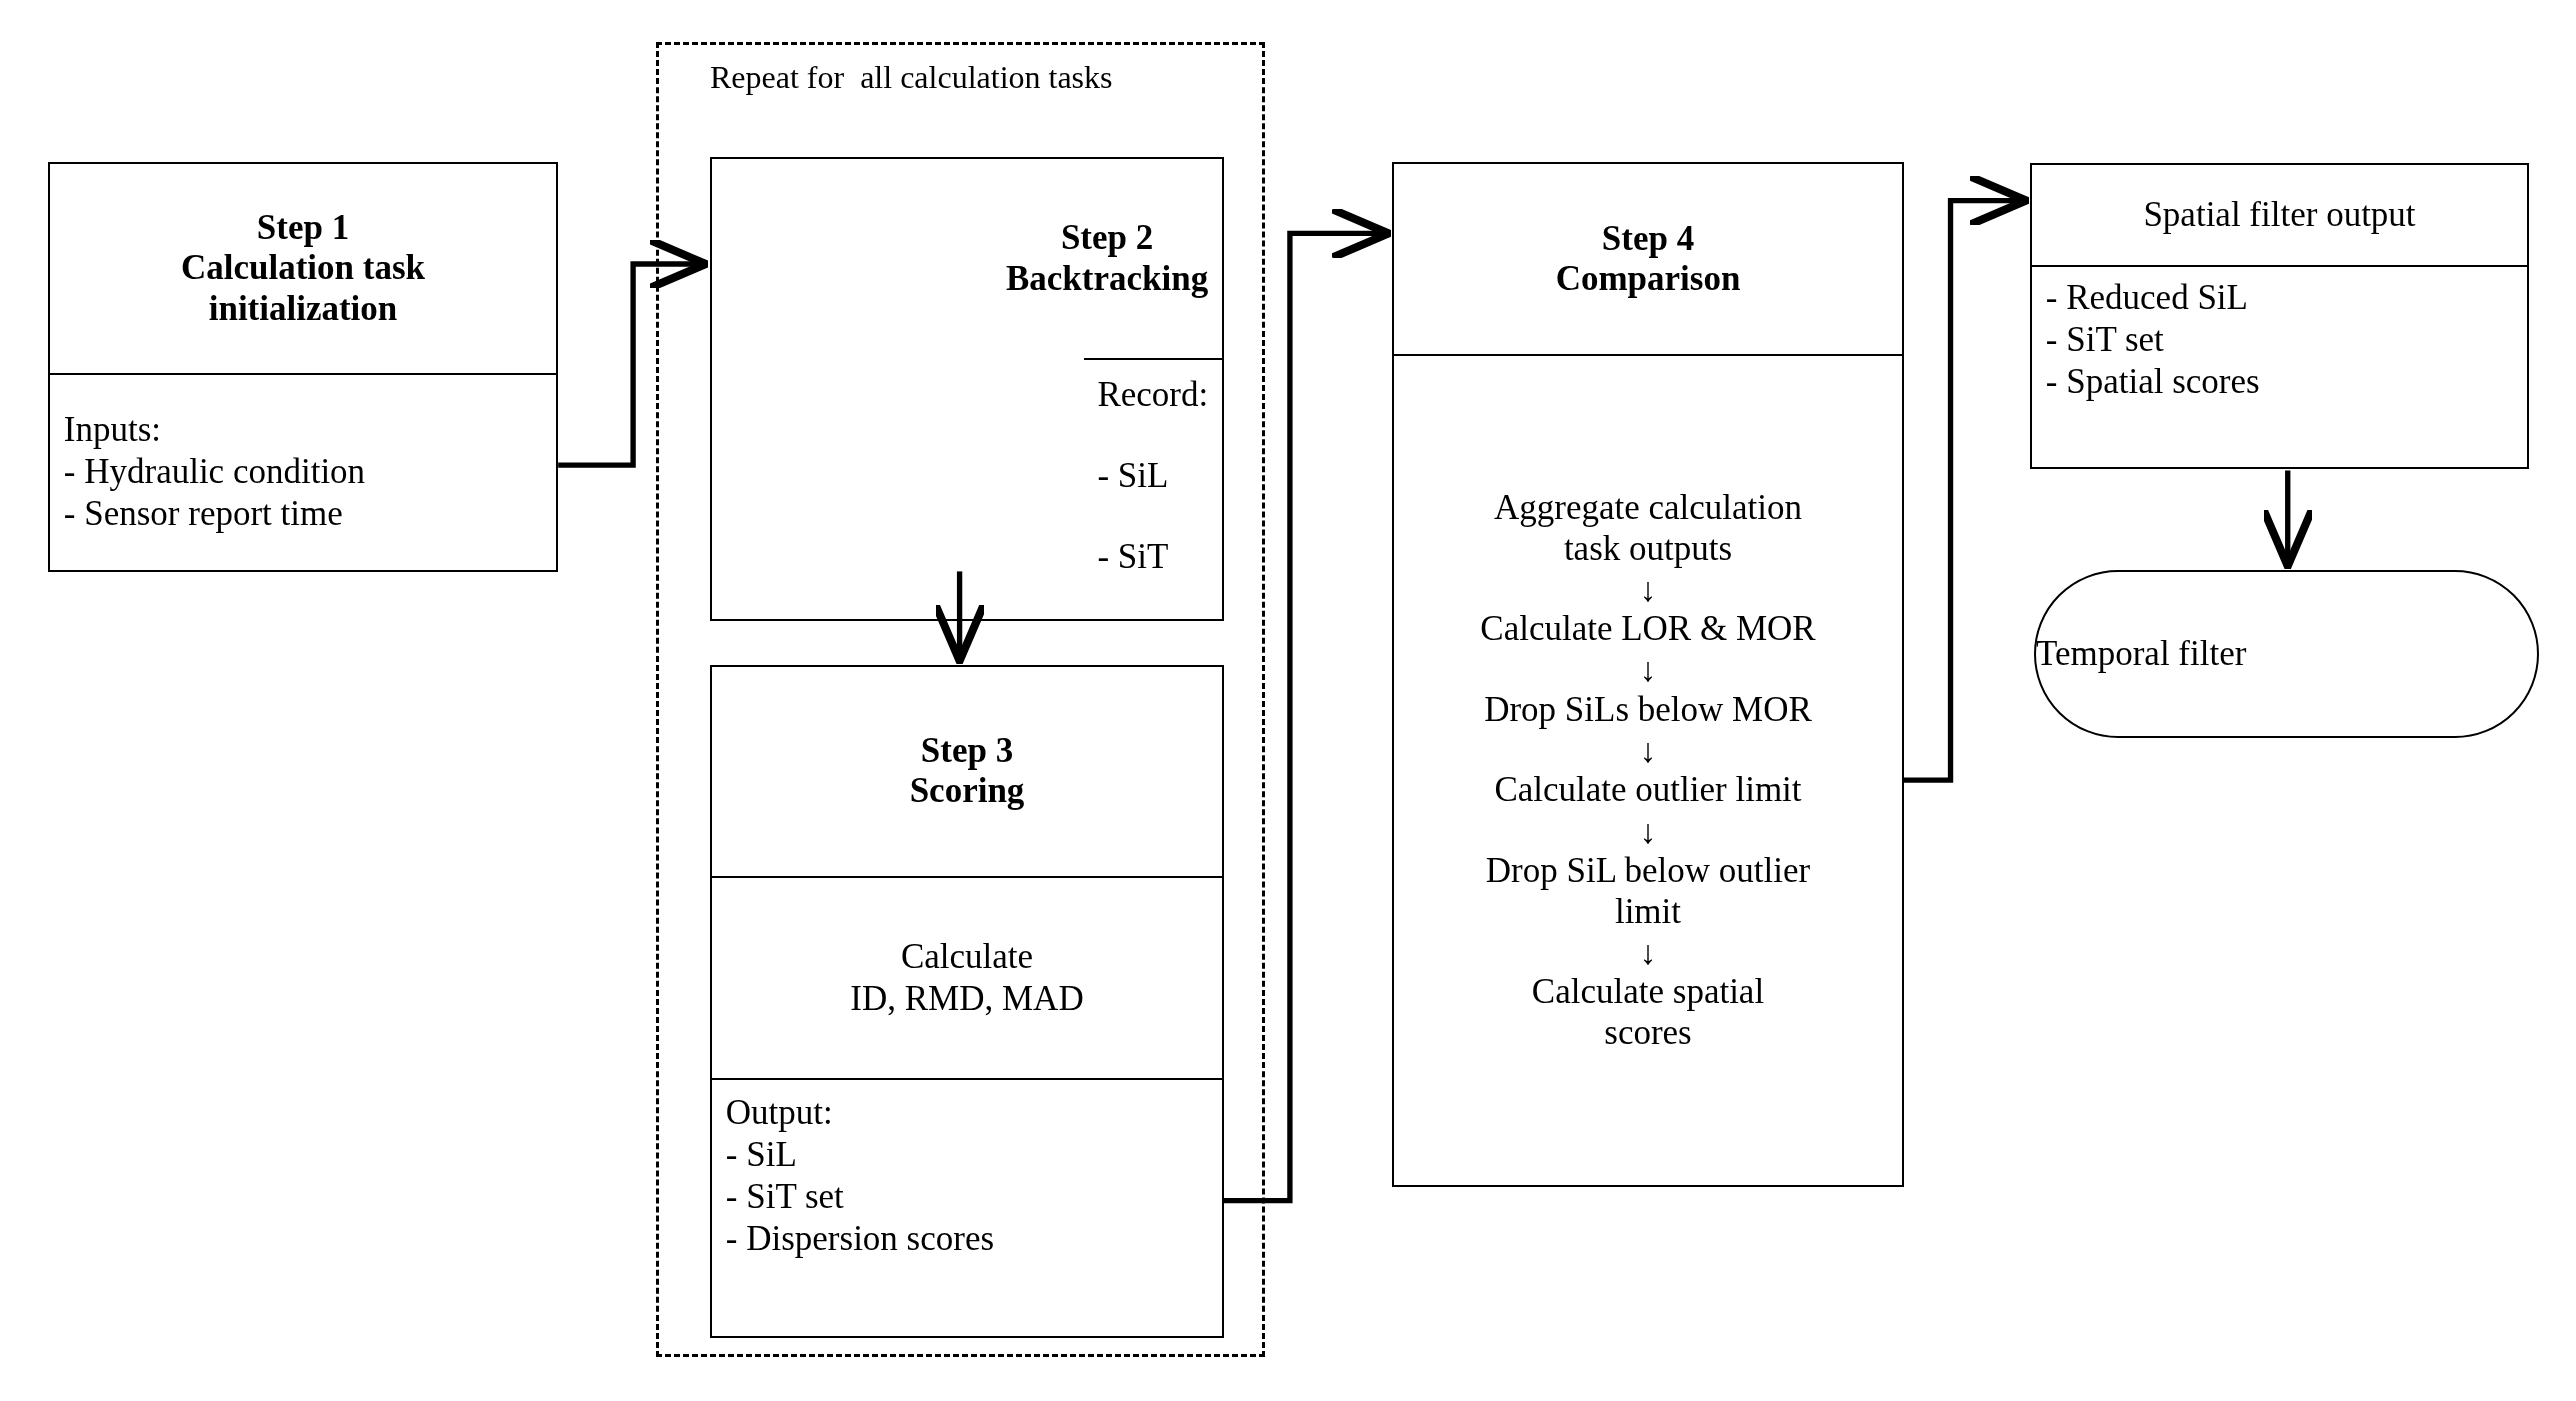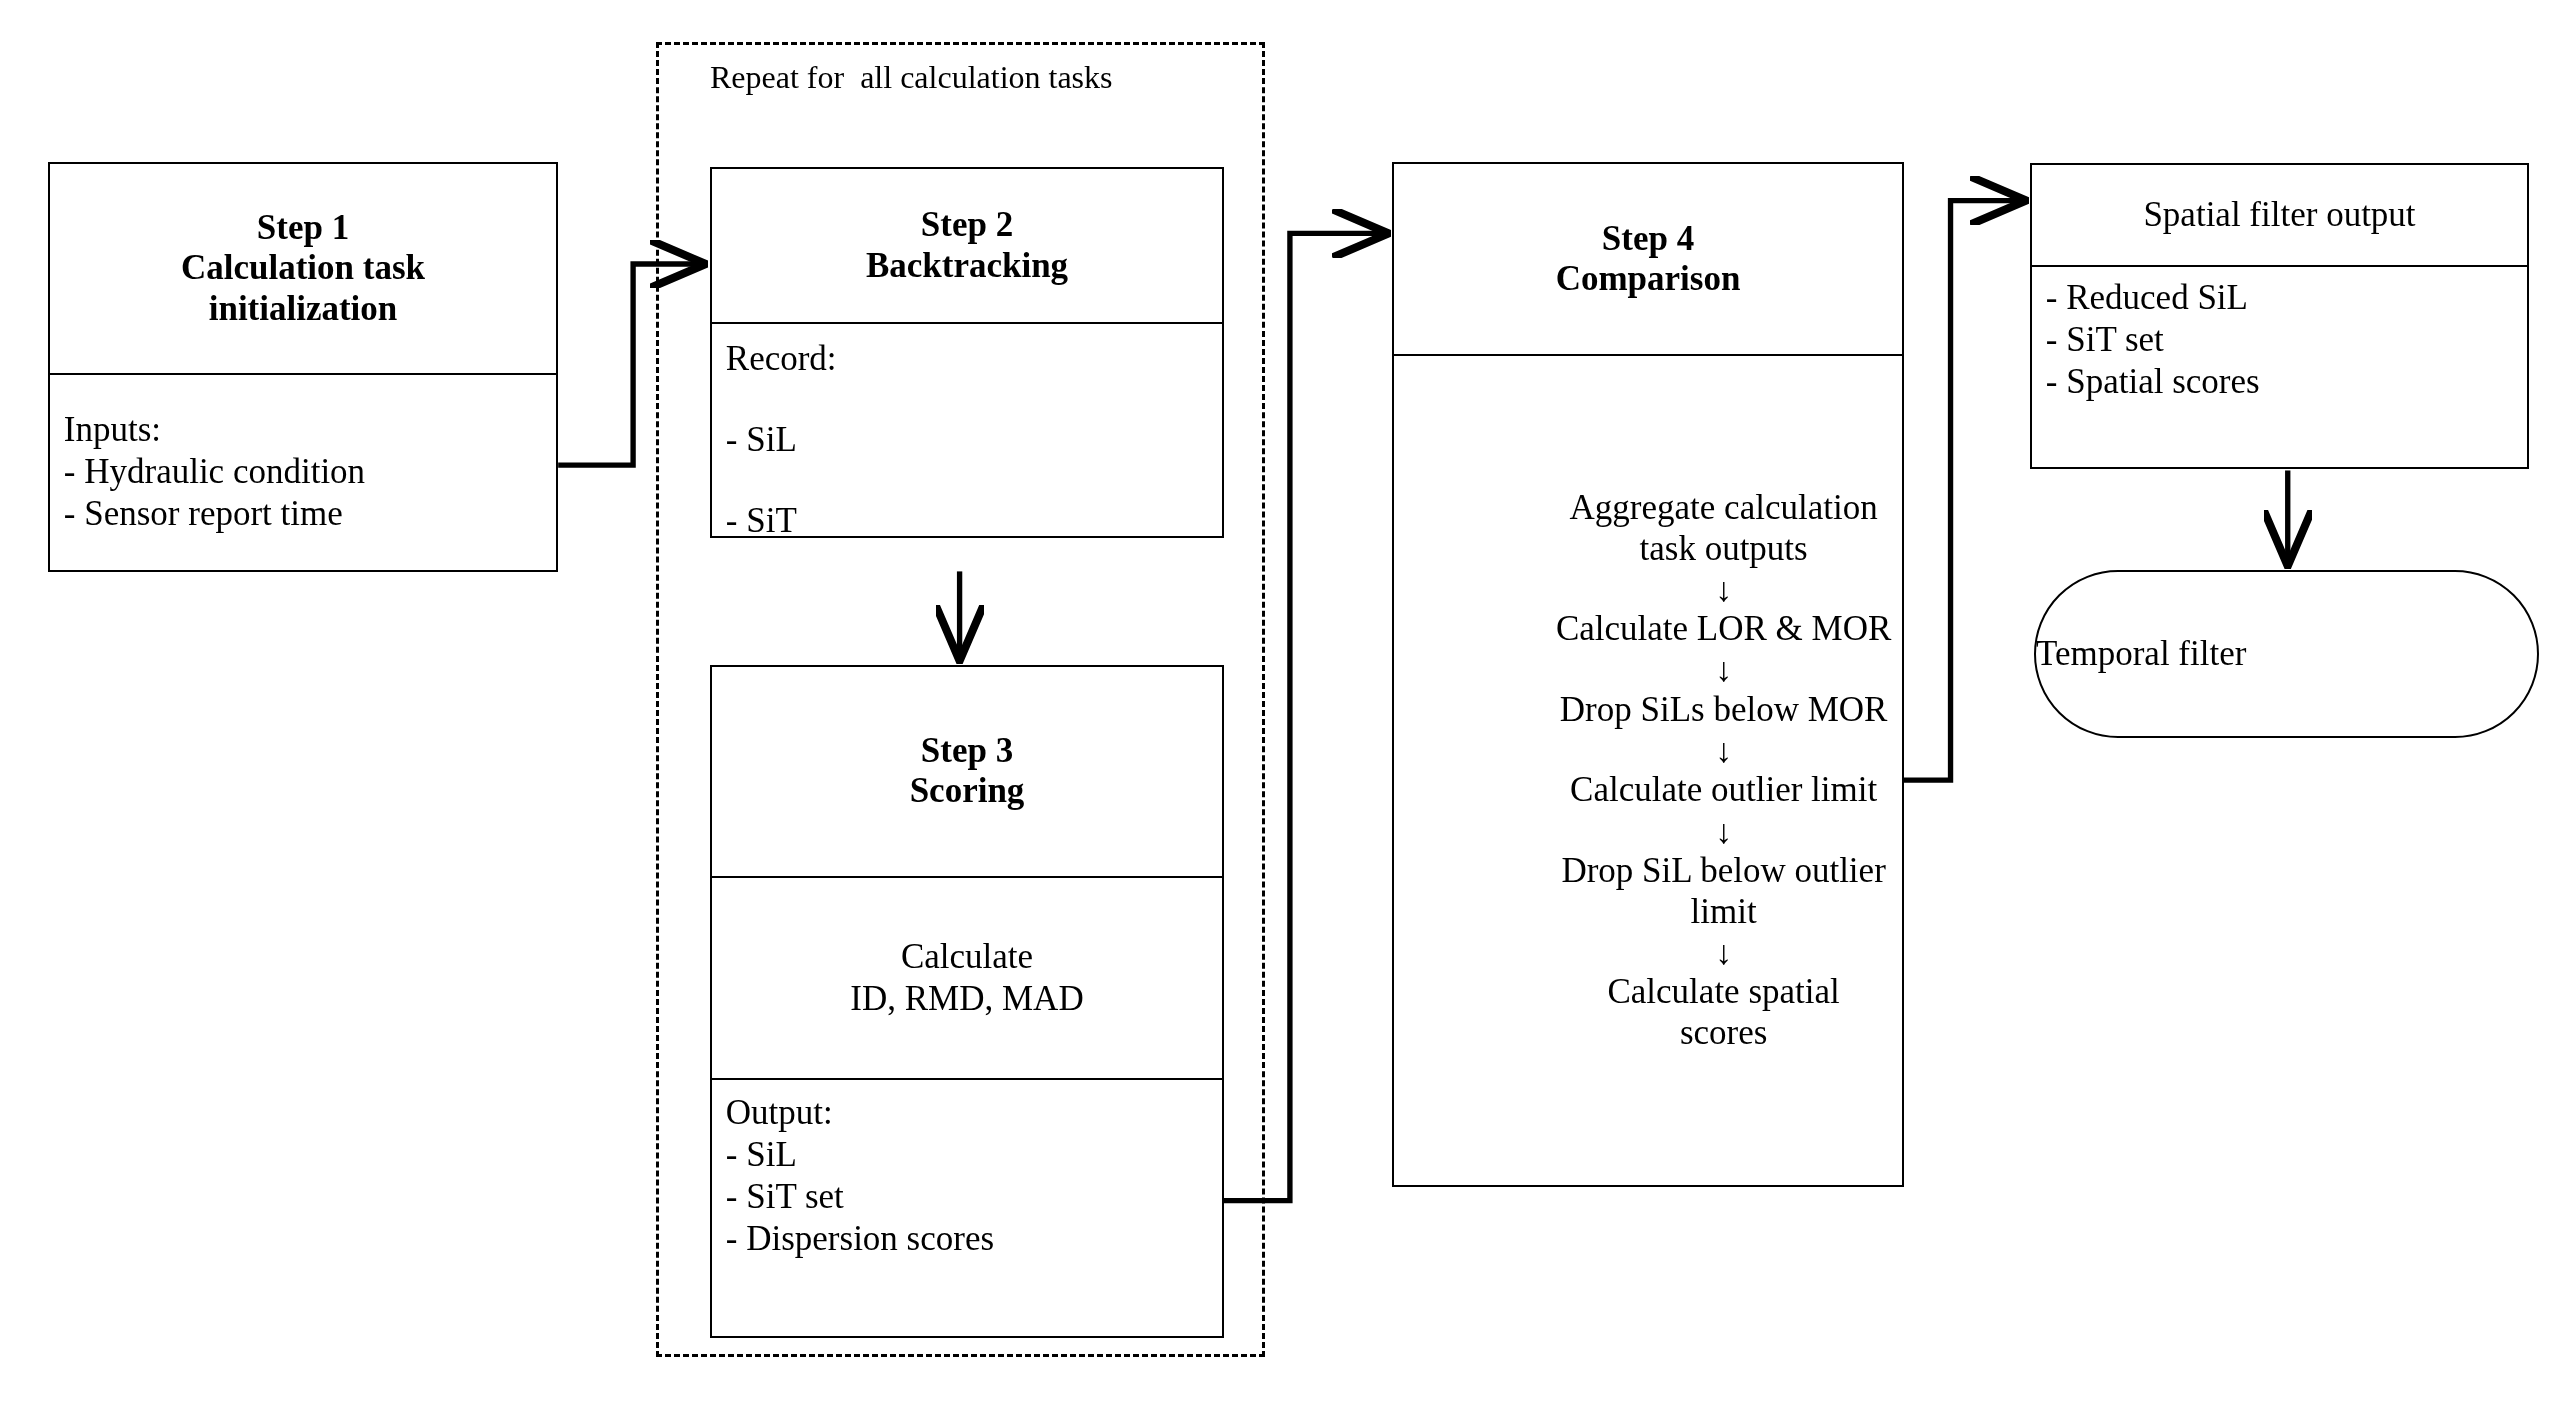--- a/index.html
+++ b/index.html
@@ -119,21 +119,21 @@
       <span class="ln">Calculation task</span>
       <span class="ln">initialization</span>
     </div>
     <div class="sect body-left" style="height:199px;">
       <span class="ln">Inputs:</span>
       <span class="ln">- Hydraulic condition</span>
       <span class="ln">- Sensor report time</span>
     </div>
   </div>
 
-  <div class="box" style="left:710px; top:167px; width:514px; height:371px;">
+  <div class="box" style="left:710px; top:157px; width:514px; height:464px;align-items:flex-end;">
     <div class="sect title" style="height:199px;">
       <span class="ln">Step 2</span>
       <span class="ln">Backtracking</span>
     </div>
     <div class="sect body-left" style="height:214px; justify-content:flex-start; padding-top:13.8px;gap:39px;">
       <span class="ln">Record:</span>
       <span class="ln">- SiL</span>
       <span class="ln">- SiT</span>
     </div>
   </div>
@@ -153,21 +153,21 @@
       <span class="ln">- SiT set</span>
       <span class="ln">- Dispersion scores</span>
     </div>
   </div>
 
   <div class="box" style="left:1392px; top:162px; width:512px; height:1025px;">
     <div class="sect title" style="height:191px;">
       <span class="ln">Step 4</span>
       <span class="ln">Comparison</span>
     </div>
-    <div class="sect" style="height:834px; padding:0;align-items:flex-end;">
+    <div class="sect" style="height:834px; padding:0;">
       <div class="flowlist">
         <div class="step-line">Aggregate calculation
 task outputs</div>
         <div class="dn">↓</div>
         <div class="step-line">Calculate LOR &amp; MOR</div>
         <div class="dn">↓</div>
         <div class="step-line">Drop SiLs below MOR</div>
         <div class="dn">↓</div>
         <div class="step-line">Calculate outlier limit</div>
         <div class="dn">↓</div>

